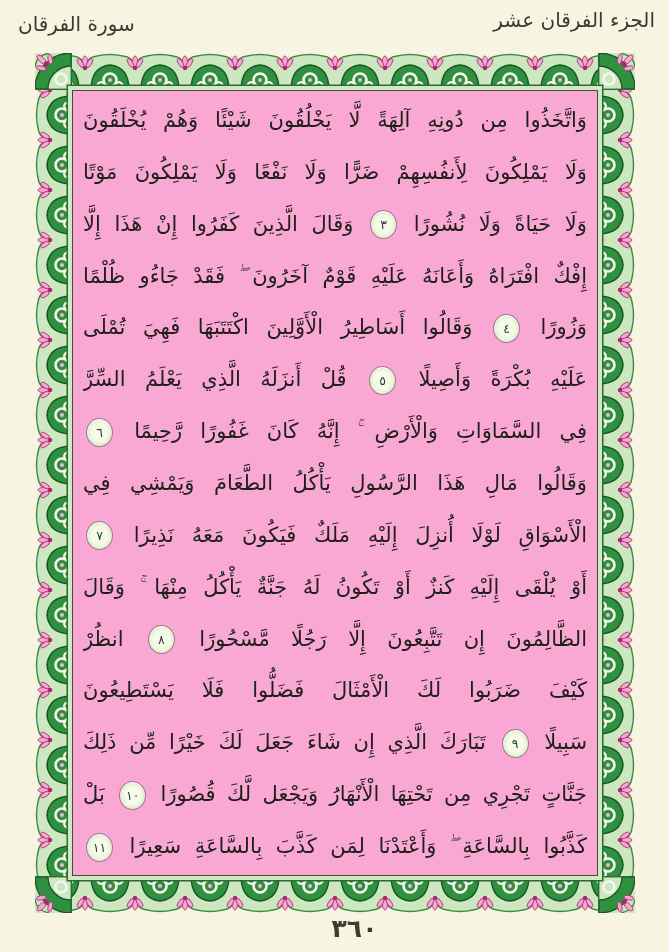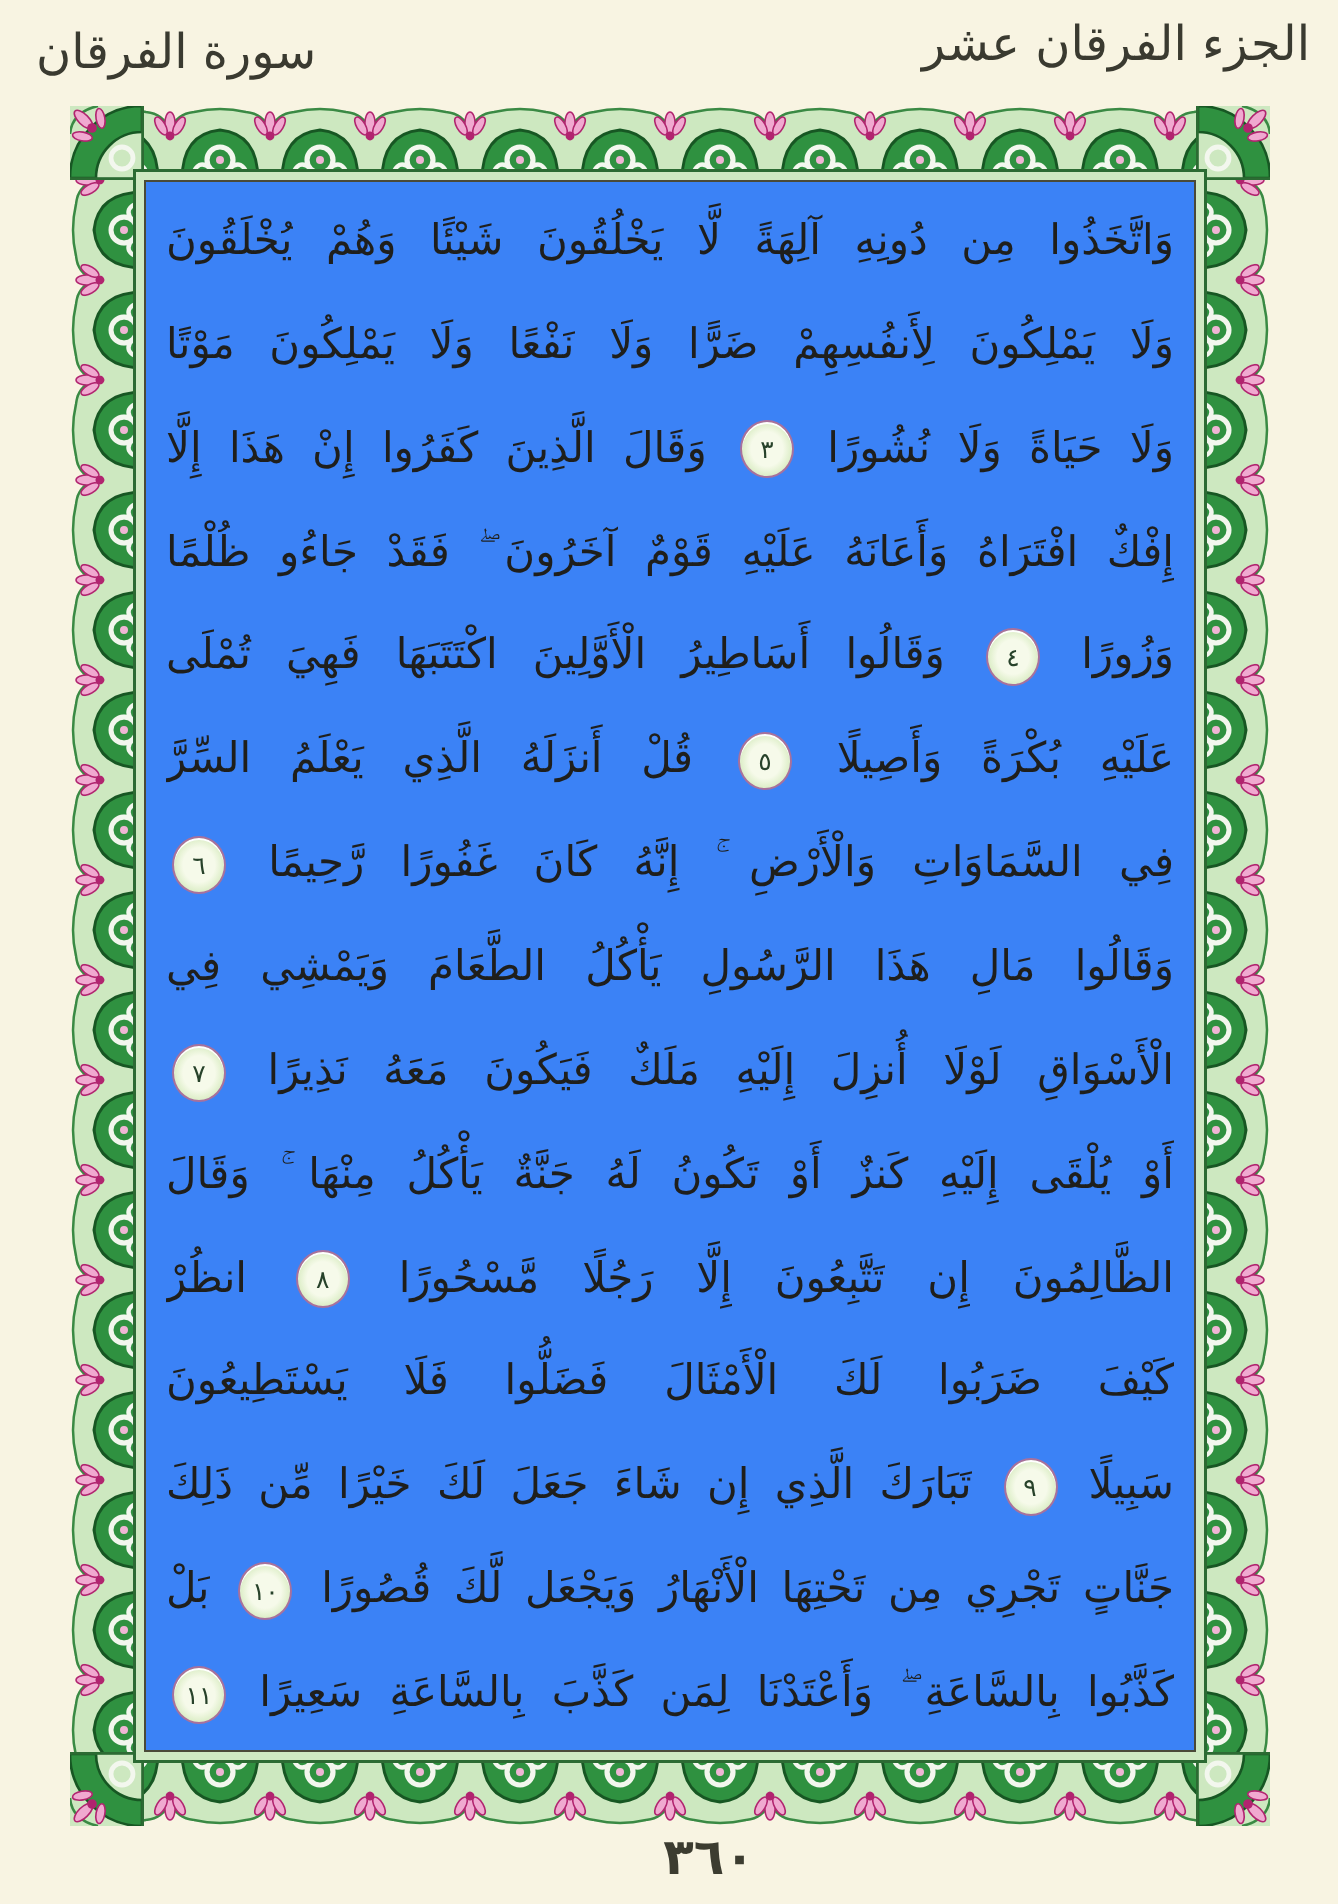--- a/index.html
+++ b/index.html
@@ -2,42 +2,42 @@
 <html lang="ar" dir="rtl"><head>
 <meta charset="utf-8">
 <style>
   html,body{margin:0;padding:0}
   body{
     width:669px;height:952px;position:relative;overflow:hidden;
     background:#f8f4e2;
     font-family:"DejaVu Sans",sans-serif;
   }
   .header-text{
-    position:absolute;direction:rtl;font-size:24px;color:#3a3a30;
+    position:absolute;direction:rtl;font-size:20px;color:#3a3a30;
     letter-spacing:0;white-space:nowrap;text-align:right;
   }
   .header-juz{top:8px;right:14px}
   .header-surah{top:12px;left:18px}
 
   .frame{position:absolute;left:35px;top:53px;width:600px;height:860px}
   .strip{position:absolute;display:block}
   .strip-top{top:0;left:0}
   .strip-bottom{bottom:0;left:0}
   .strip-left{top:37px;left:0}
   .strip-right{top:37px;right:0}
   .corner{position:absolute;width:37px;height:37px}
   .corner svg{display:block}
   .corner-tl{top:0;left:0}
   .corner-tr{top:0;right:0;transform:scaleX(-1)}
   .corner-bl{bottom:0;left:0;transform:scaleY(-1)}
   .corner-br{bottom:0;right:0;transform:scale(-1,-1)}
 
   .panel{
     position:absolute;left:37px;top:37px;width:526px;height:786px;
-    box-sizing:border-box;background:#3b82f6;
+    box-sizing:border-box;background:#f9a8d4;
     border:1.5px solid #4a4a38;
     box-shadow:0 0 0 4px #cfe9c2, 0 0 0 5.5px #2c6b33;
     padding:4px 10px 2px 10px;
     display:flex;flex-direction:column;
   }
   .qline{
     flex:1 1 0;direction:rtl;
     text-align:justify;text-align-last:justify;
     font-size:21px;color:#1f1f1c;
     line-height:51px;overflow:hidden;

